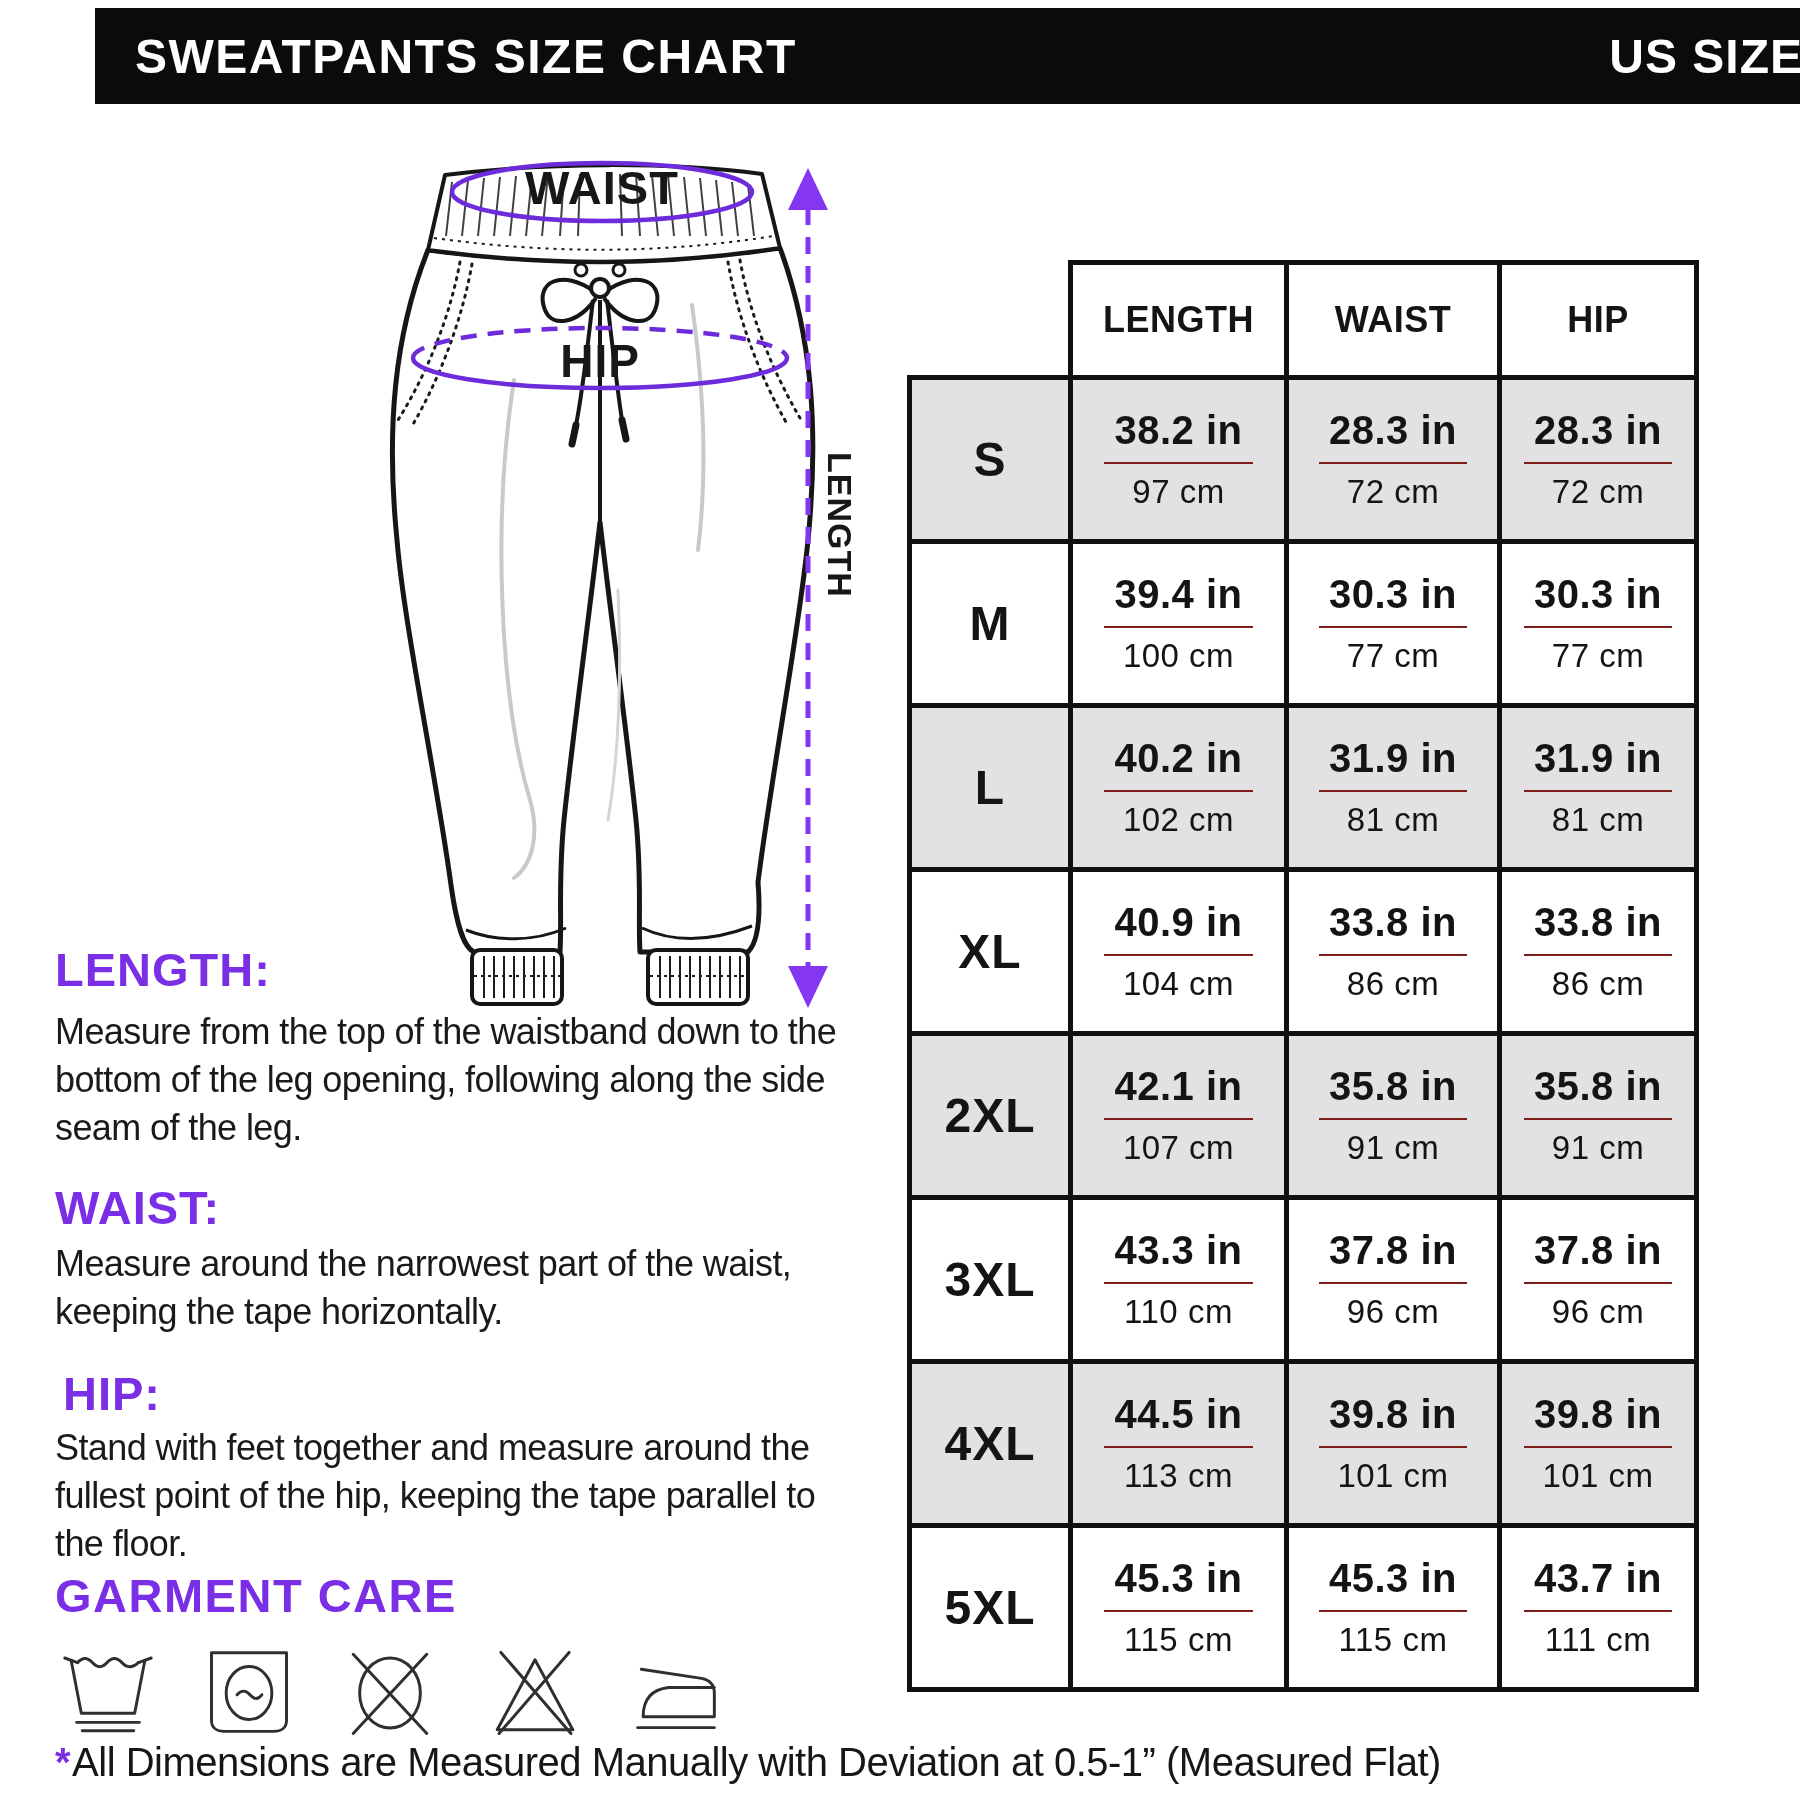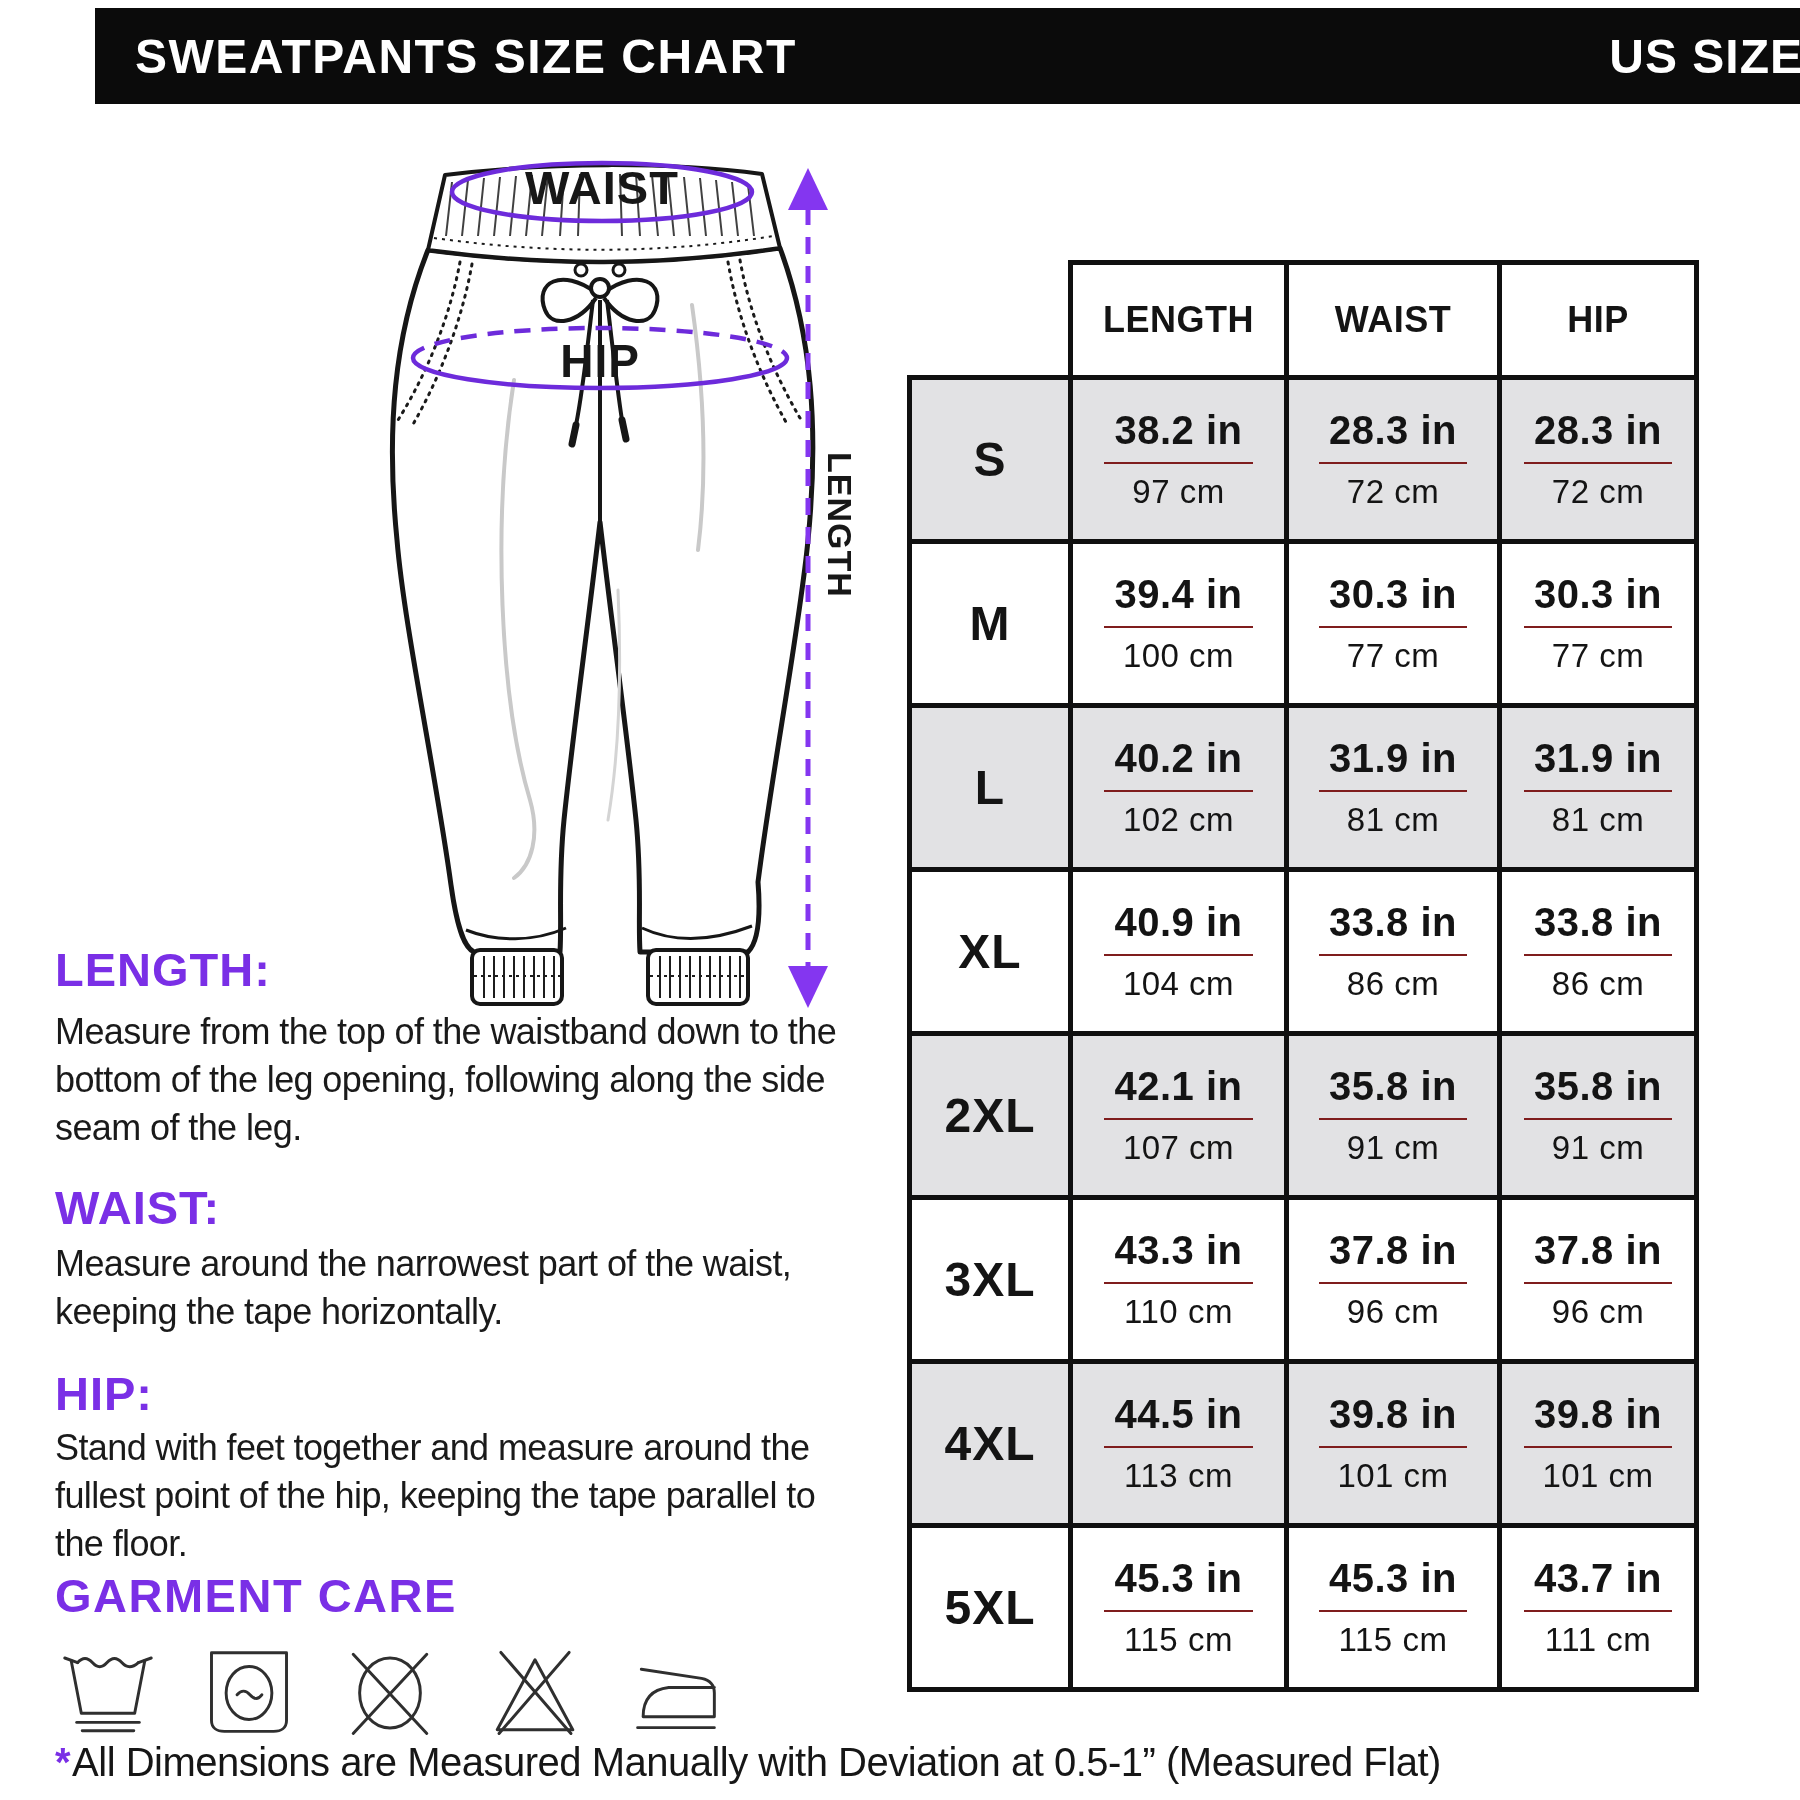--- a/index.html
+++ b/index.html
@@ -29,21 +29,21 @@
   .size-table td.size-cell{font-size:48px;font-weight:bold;letter-spacing:1px;}
   .inval{display:inline-block;font-size:40px;font-weight:bold;letter-spacing:0.5px;
          padding:0 10px 9px 10px;border-bottom:2px solid #7f1d1d;}
   .cmval{margin-top:9px;font-size:33px;font-weight:400;letter-spacing:0.5px;}
 
   
   .sec-heading{position:absolute;left:55px;font-size:47px;font-weight:bold;color:var(--accent,#7a2fe6);letter-spacing:1px;}
   .sec-body{position:absolute;left:55px;width:815px;font-size:36px;line-height:48px;letter-spacing:-0.6px;color:#1a1a1a;}
   .h-length{top:942px;} .b-length{top:1008px;}
   .h-waist{top:1180px;}  .b-waist{top:1240px;}
-  .h-hip{top:1366px;}    .b-hip{top:1424px;}
+  .h-hip{top:1366px;margin-left:8px;}    .b-hip{top:1424px;}
   .h-care{top:1568px;letter-spacing:1.5px;}
 
   
   .care-icons{position:absolute;left:62px;top:1645px;display:flex;gap:52px;align-items:flex-end;}
   .care-icons svg{display:block;}
 
   
   .footnote{position:absolute;left:55px;top:1740px;font-size:40px;letter-spacing:-0.5px;color:#161616;white-space:nowrap;}
   .footnote .star{color:var(--accent,#7a2fe6);font-weight:bold;padding-right:2px;}
 </style>

